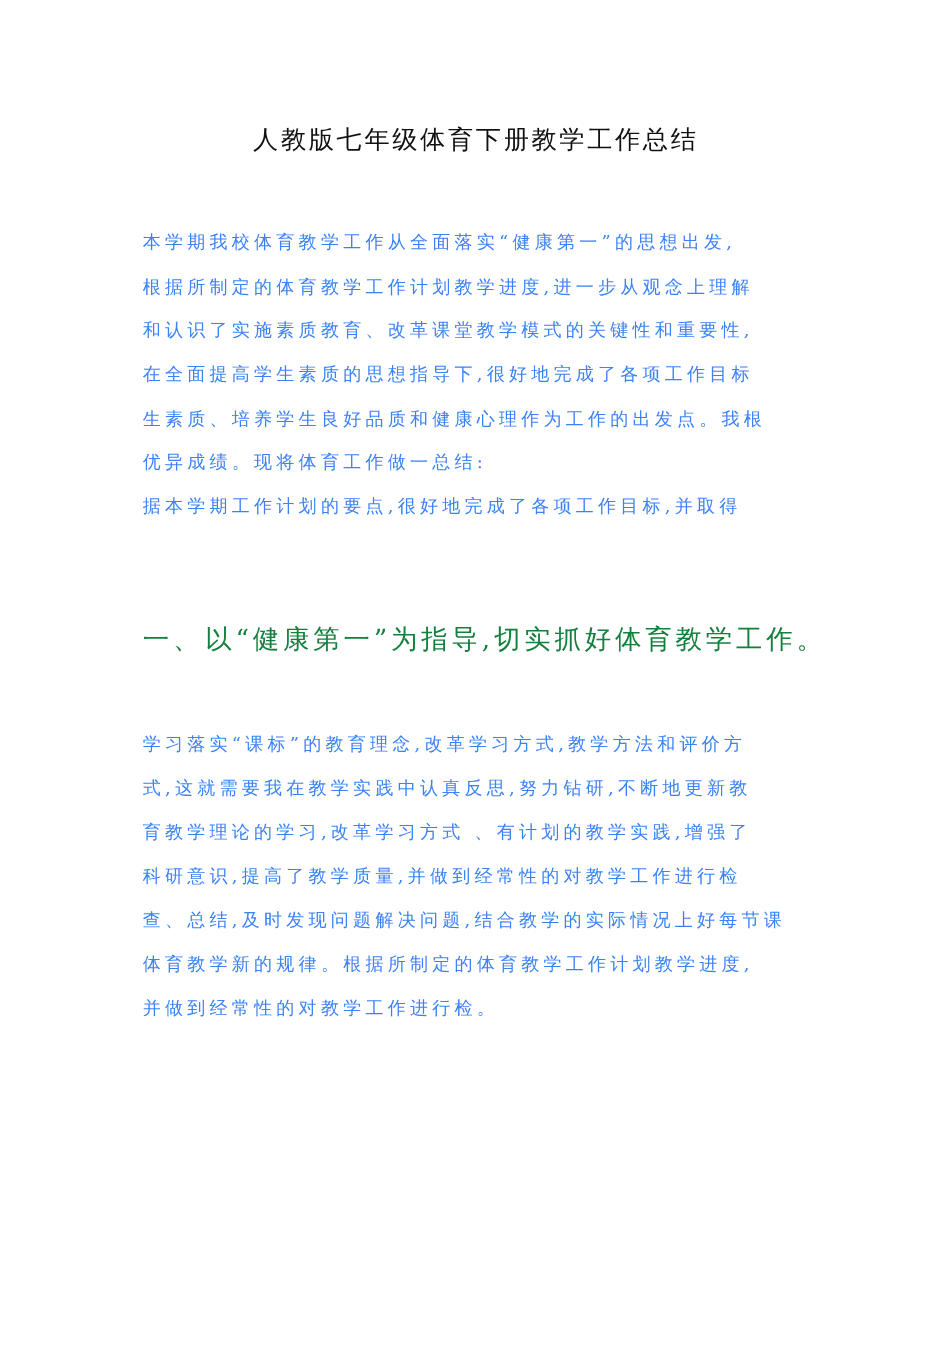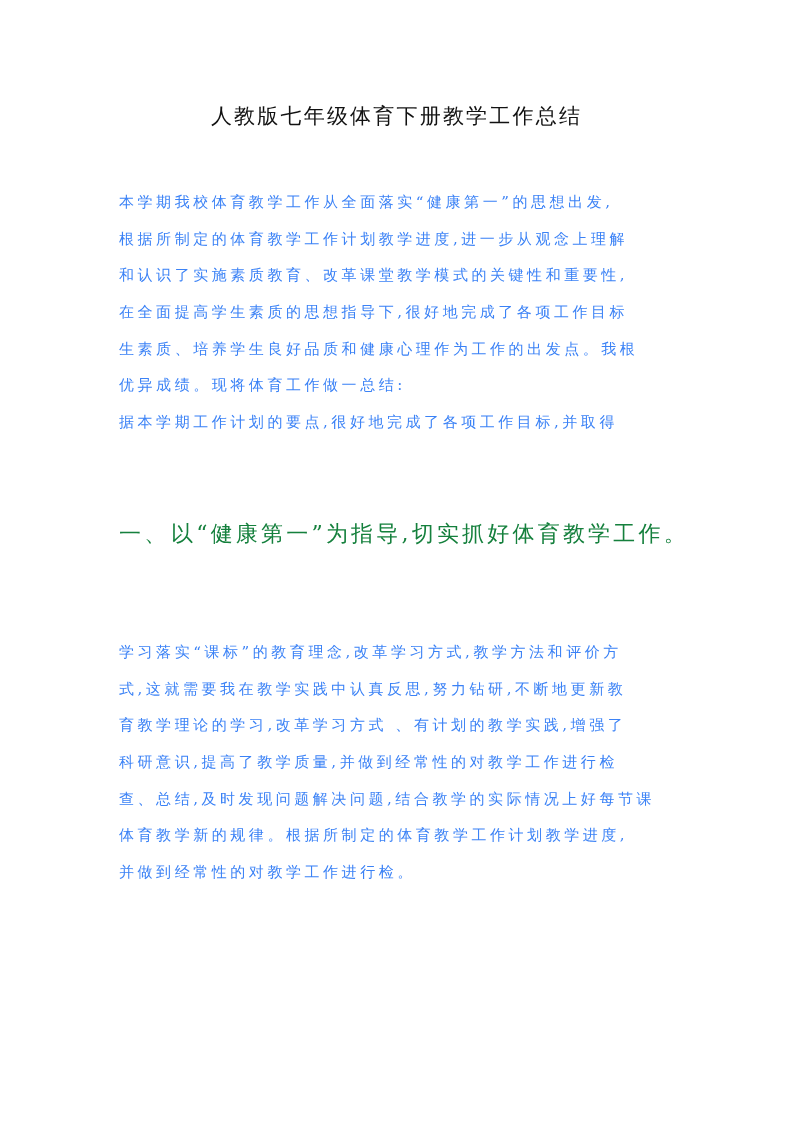--- a/index.html
+++ b/index.html
@@ -43,21 +43,21 @@
       display: block;
       height: 36.7px;
       line-height: 36.7px;
       font-size: 15px;
       letter-spacing: 3.55px;
       white-space: nowrap;
       color: #3b82f6;
     }
     #para1 { top: 184px; }
     #heading1 { top: 516px; }
-    #para2 { top: 602px; margin-top: 32px; }
+    #para2 { top: 602px; }
     .heading-line {
       font-size: 22px;
       letter-spacing: 3.2px;
       line-height: 36px;
       white-space: nowrap;
       color: #15803d;
     }
     .heading-num { display: inline-block; width: 52px; }
   </style>
 </head>

